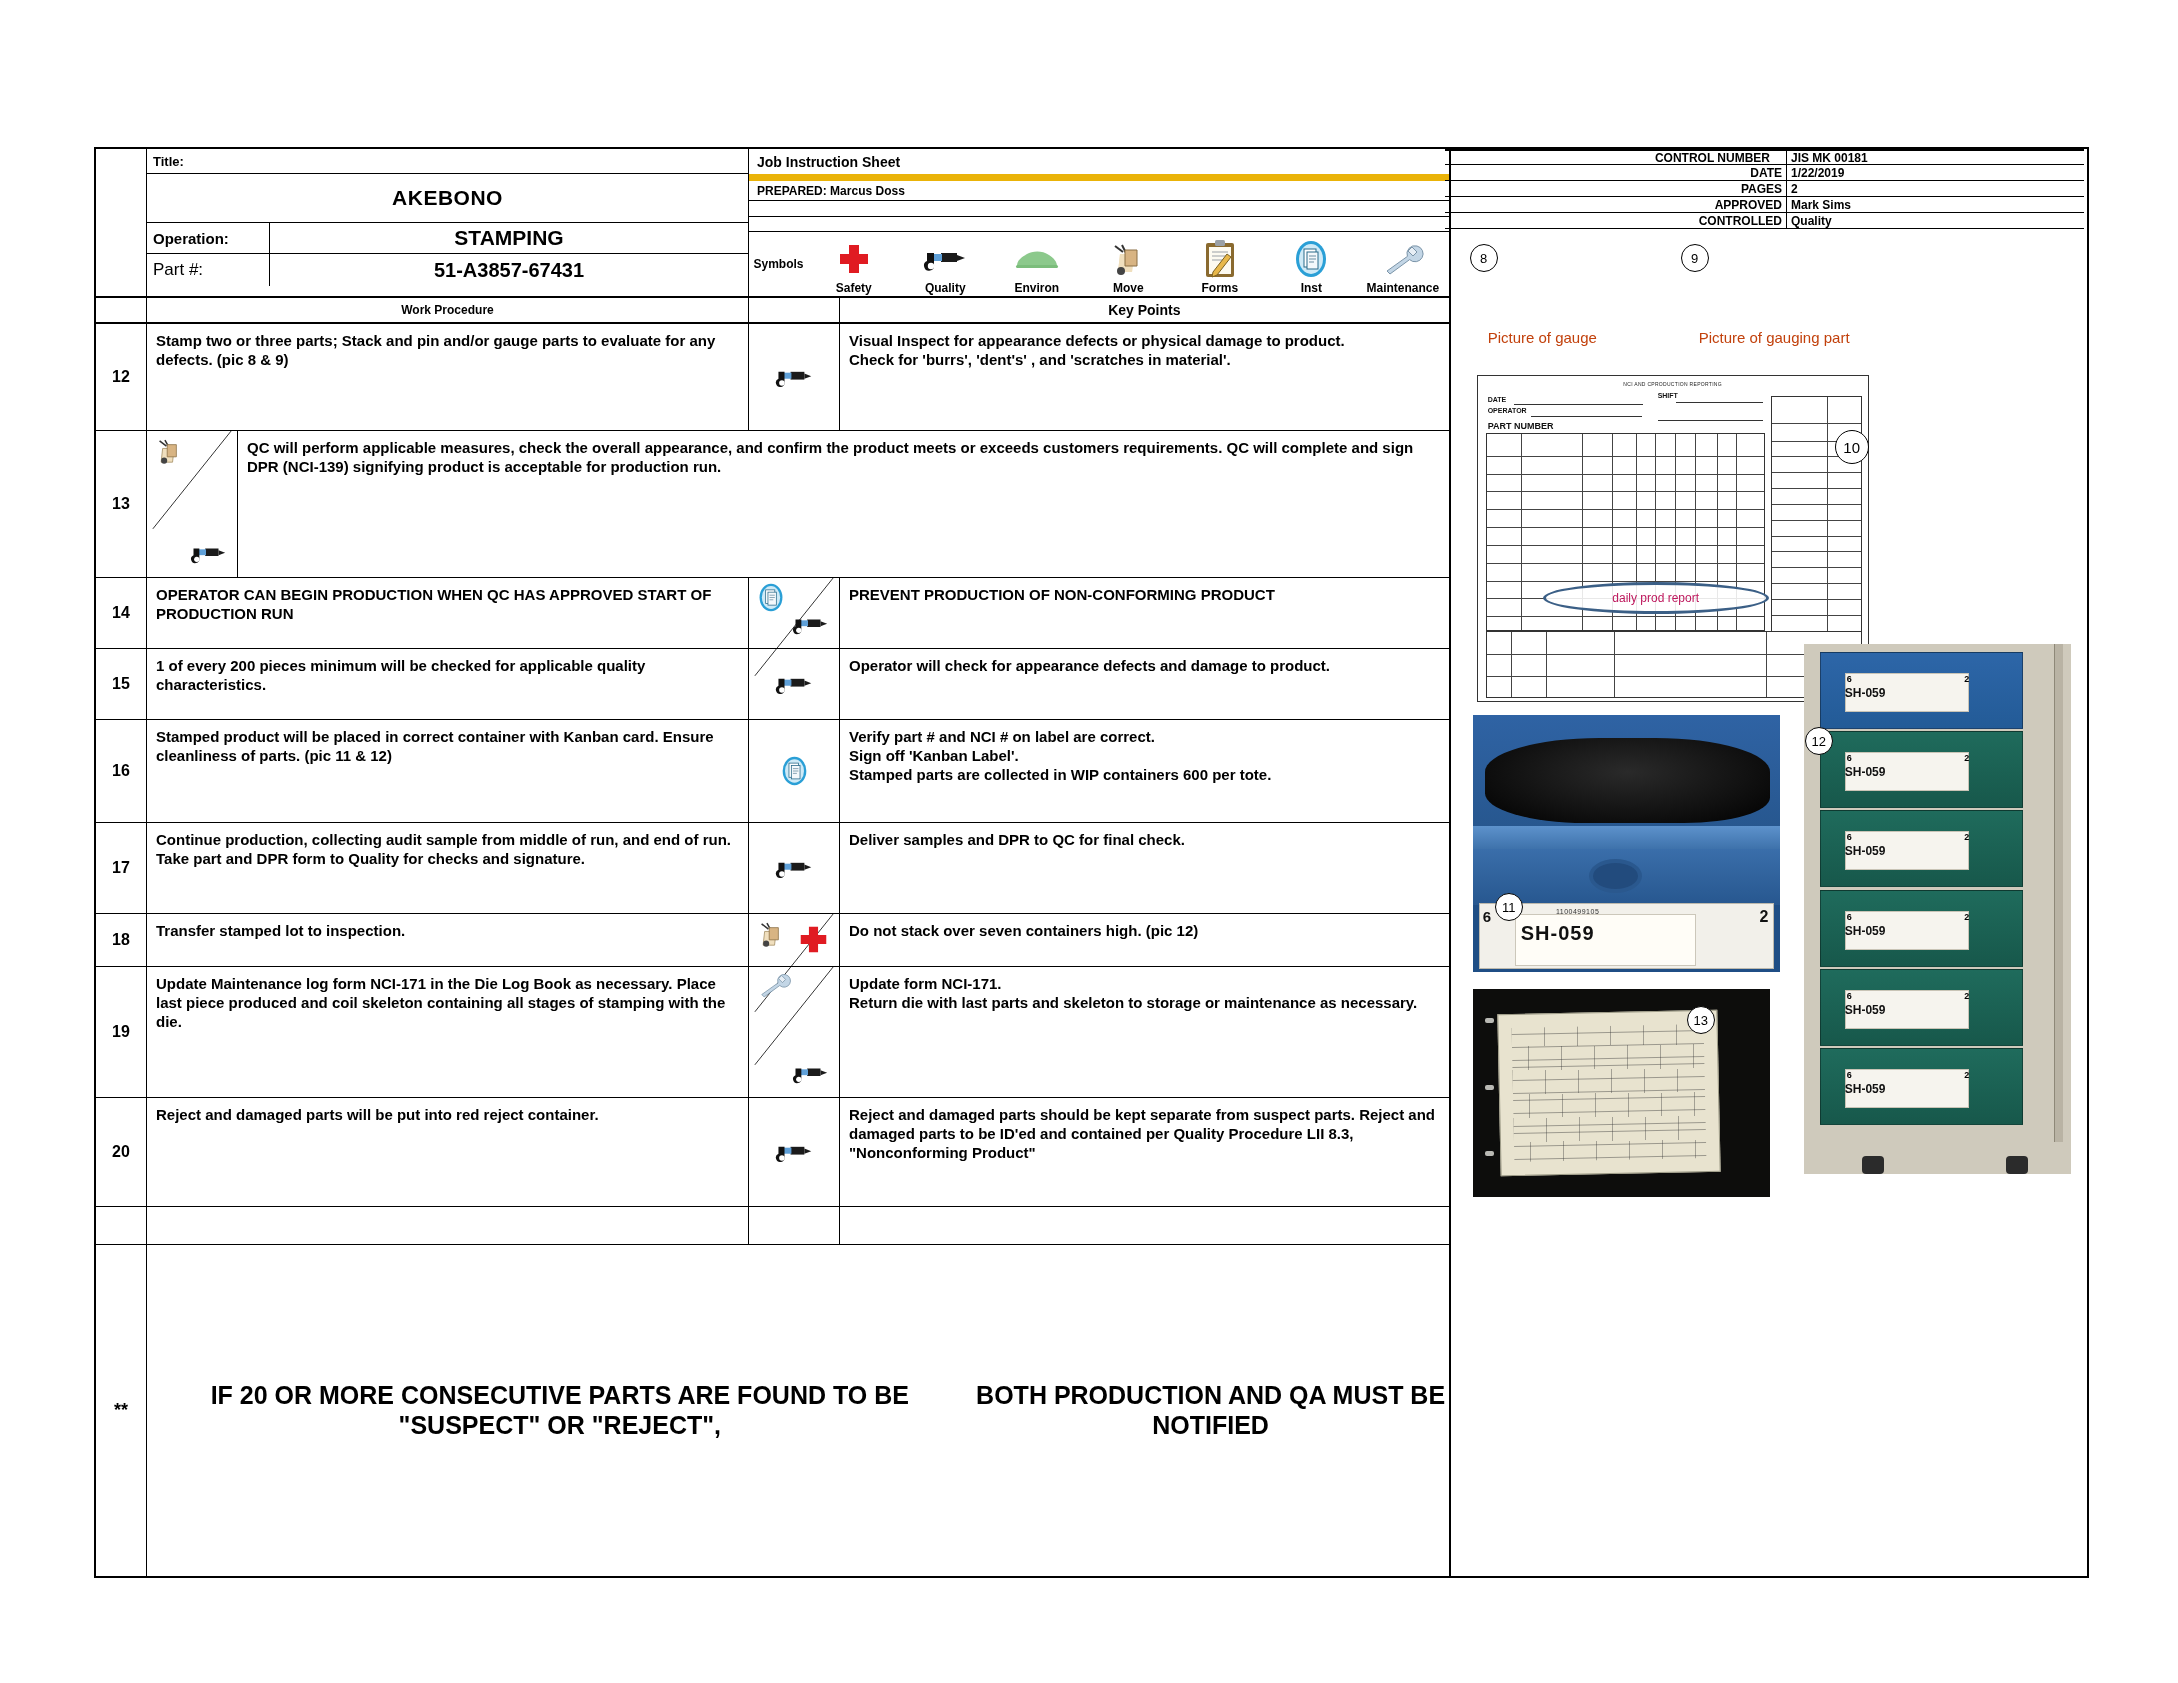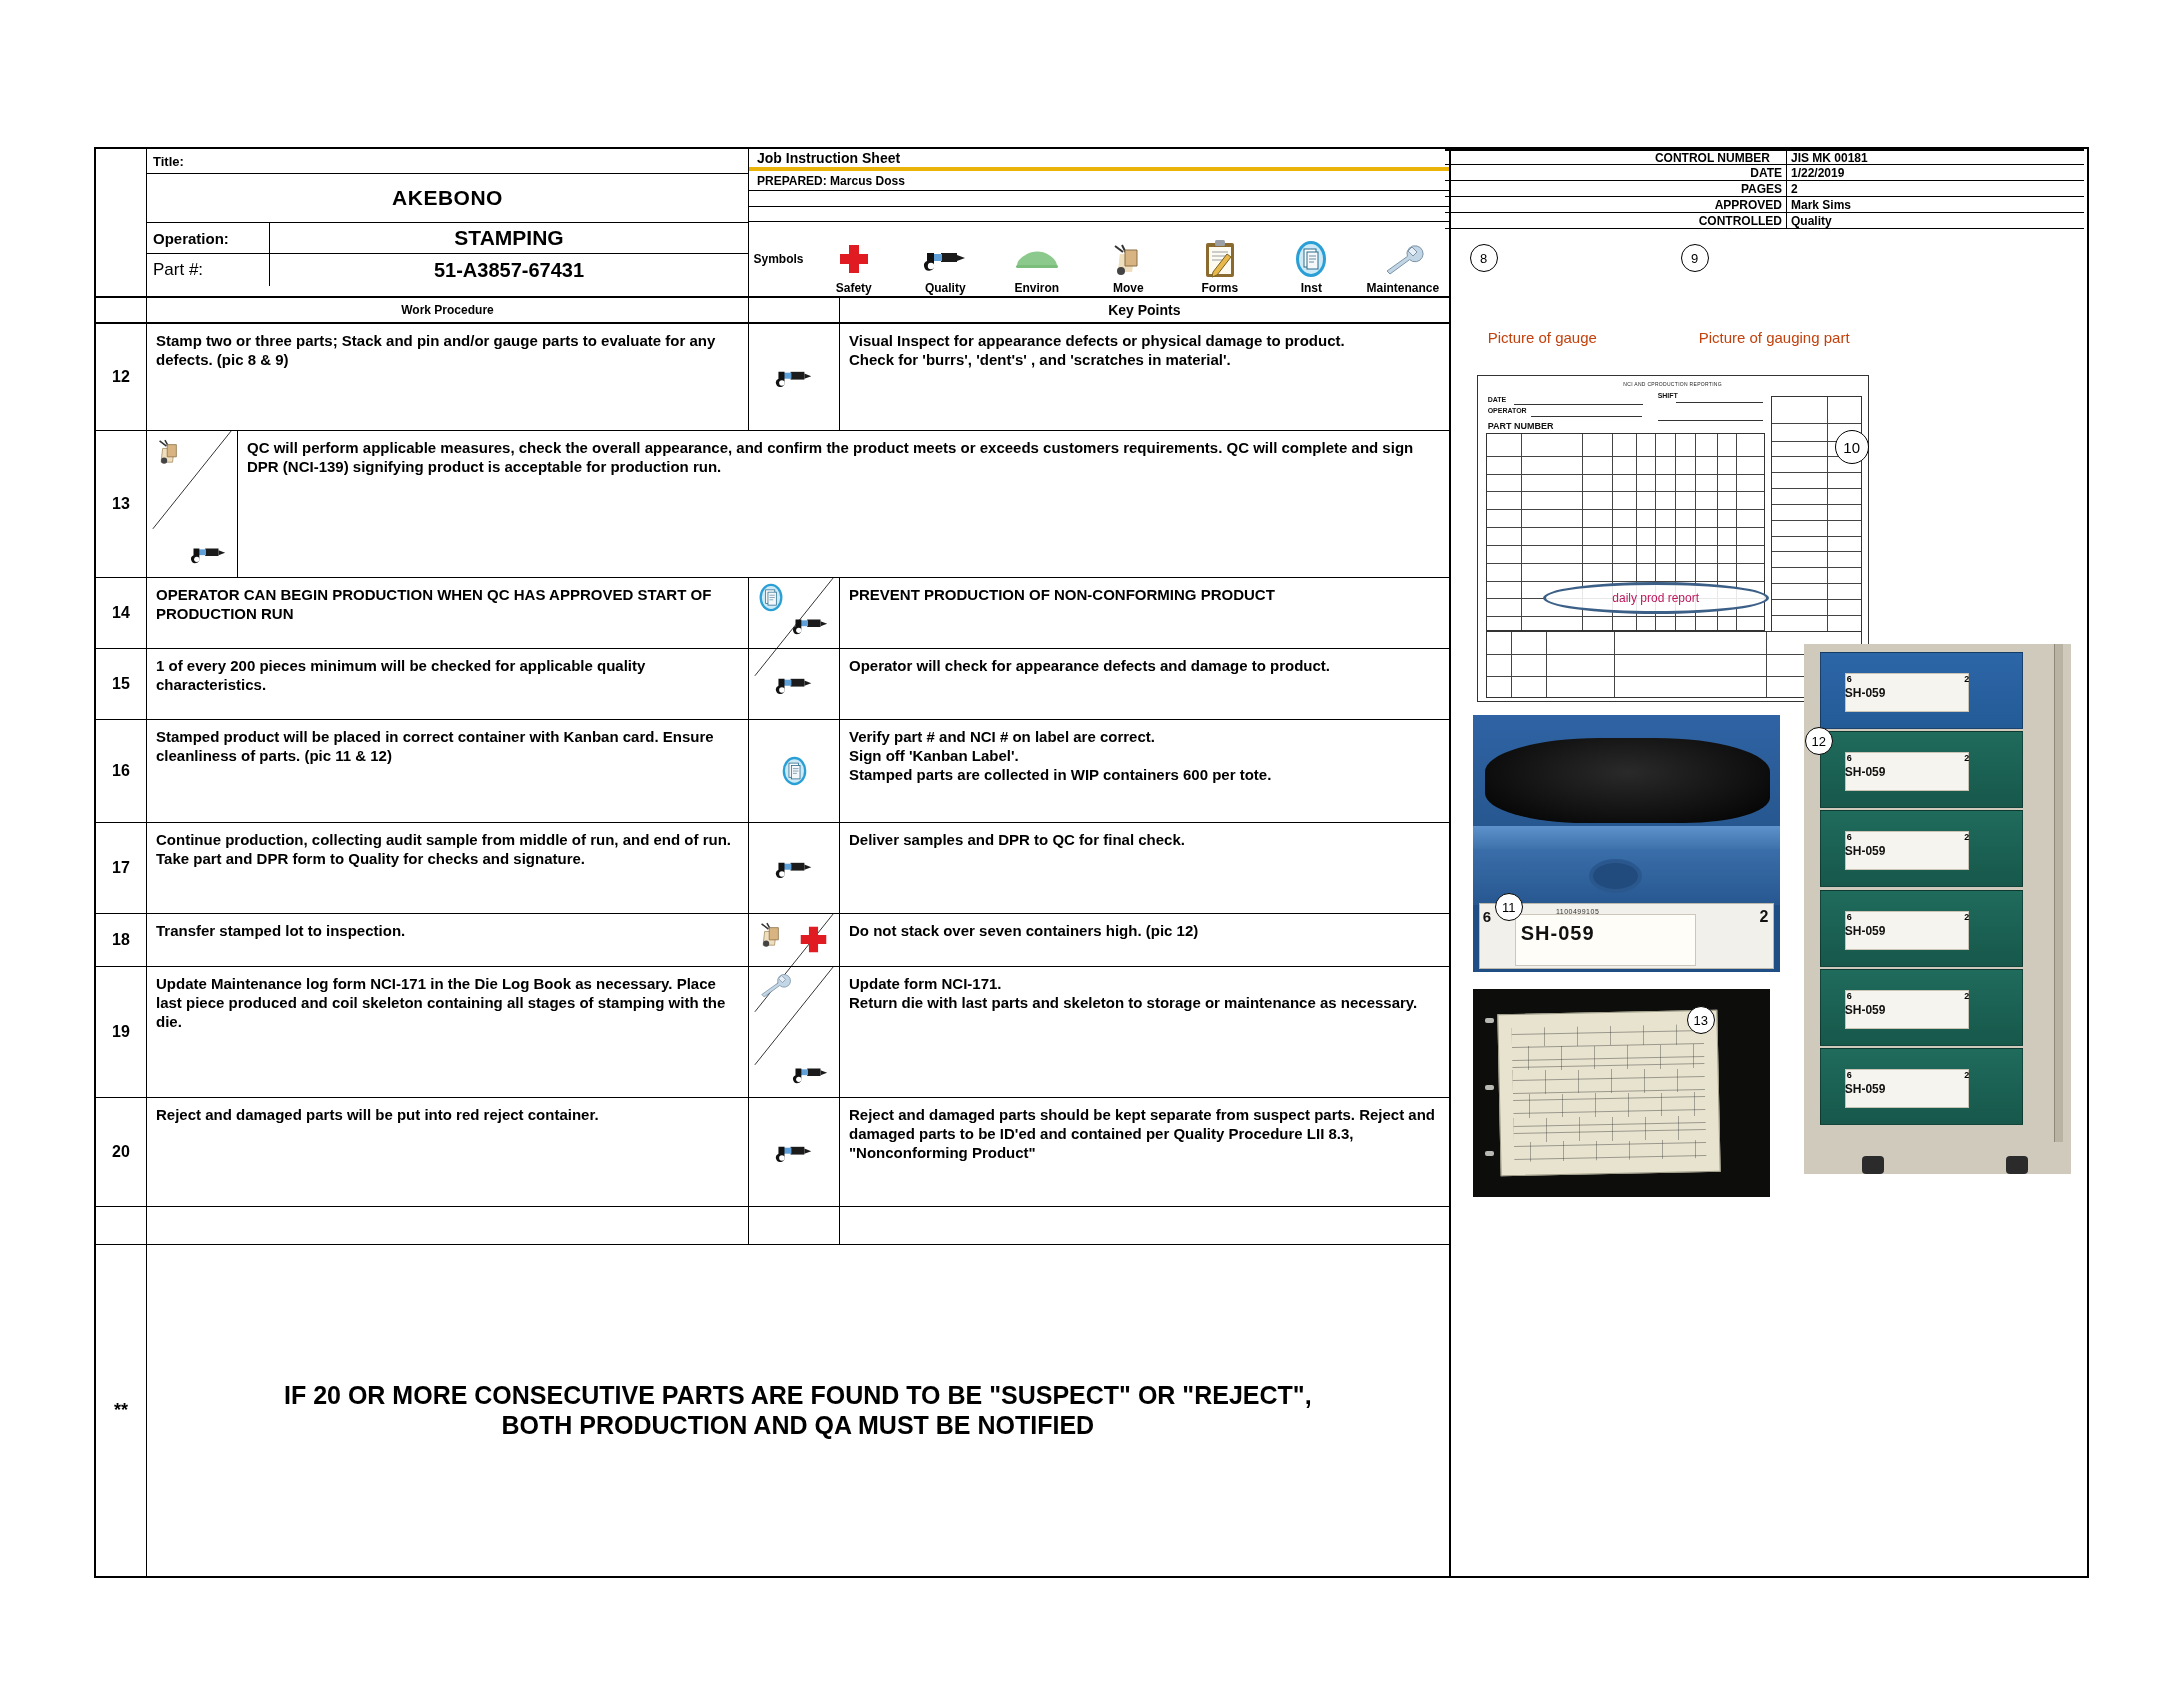--- a/index.html
+++ b/index.html
@@ -83,22 +83,22 @@
     display: flex; align-items: center; justify-content: center;
     font-size: 21px; font-weight: bold;
   }
   .part-val {
     flex: 1;
     display: flex; align-items: center; justify-content: center;
     font-size: 20px; font-weight: bold;
   }
 
   .jis-title {
-    height: 22px;
-    border-bottom: 4px solid #eab308;
+    height: 32px;
+    border-bottom: 7px solid #eab308;
     font-size: 14px; font-weight: bold;
     padding-left: 8px;
     display: flex; align-items: center;
   }
   .prepared {
     height: 20px;
     border-bottom: 1px solid #000;
     font-size: 12px; font-weight: bold;
     padding-left: 8px;
     display: flex; align-items: center;
@@ -179,21 +179,21 @@
   .sym-diag {
     position: absolute; inset: 0;
     pointer-events: none;
   }
 
   
   .prow.empty { height: 38px; }
   .prow.note { height: 83px; }
   .cell-note {
     flex: 1;
-    display: flex; flex-direction: column;
+    display: flex; flex-direction: row;
     align-items: center; justify-content: center;
     font-size: 25px; font-weight: bold; line-height: 1.18;
     text-align: center;
   }
   .cell-note .l2 { }
 
   
   .callout {
     position: absolute;
     width: 28px; height: 28px;

